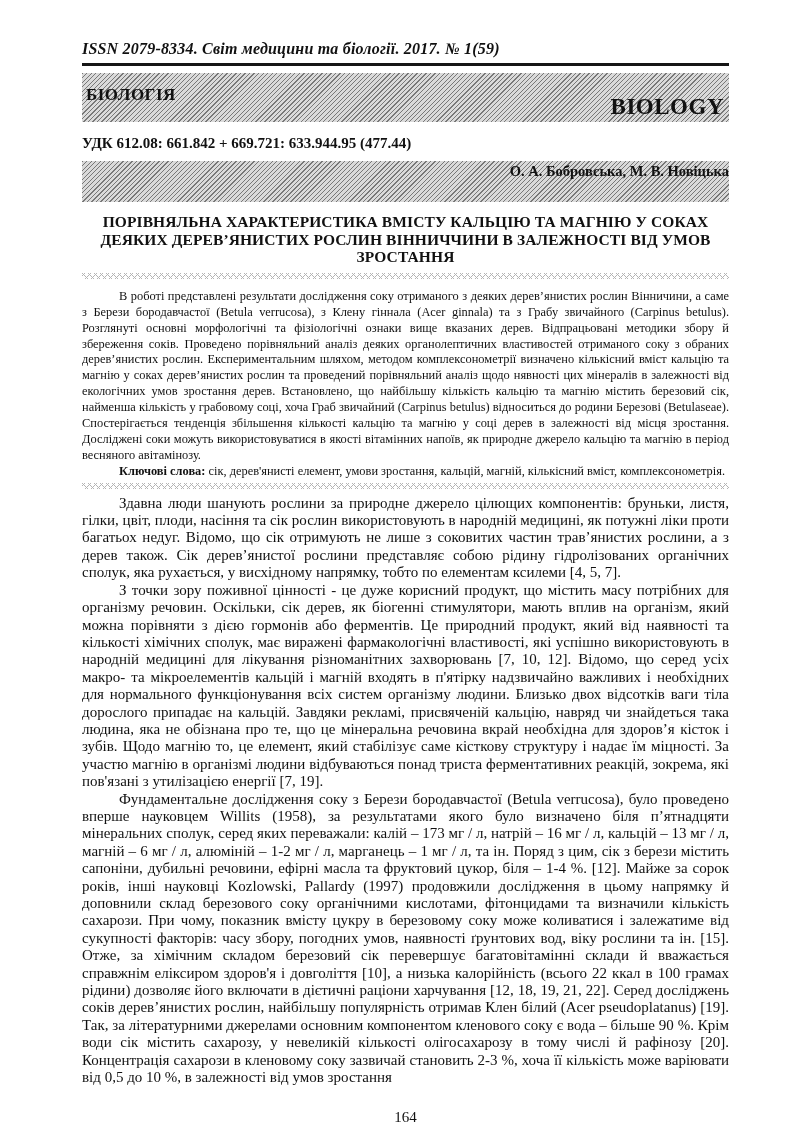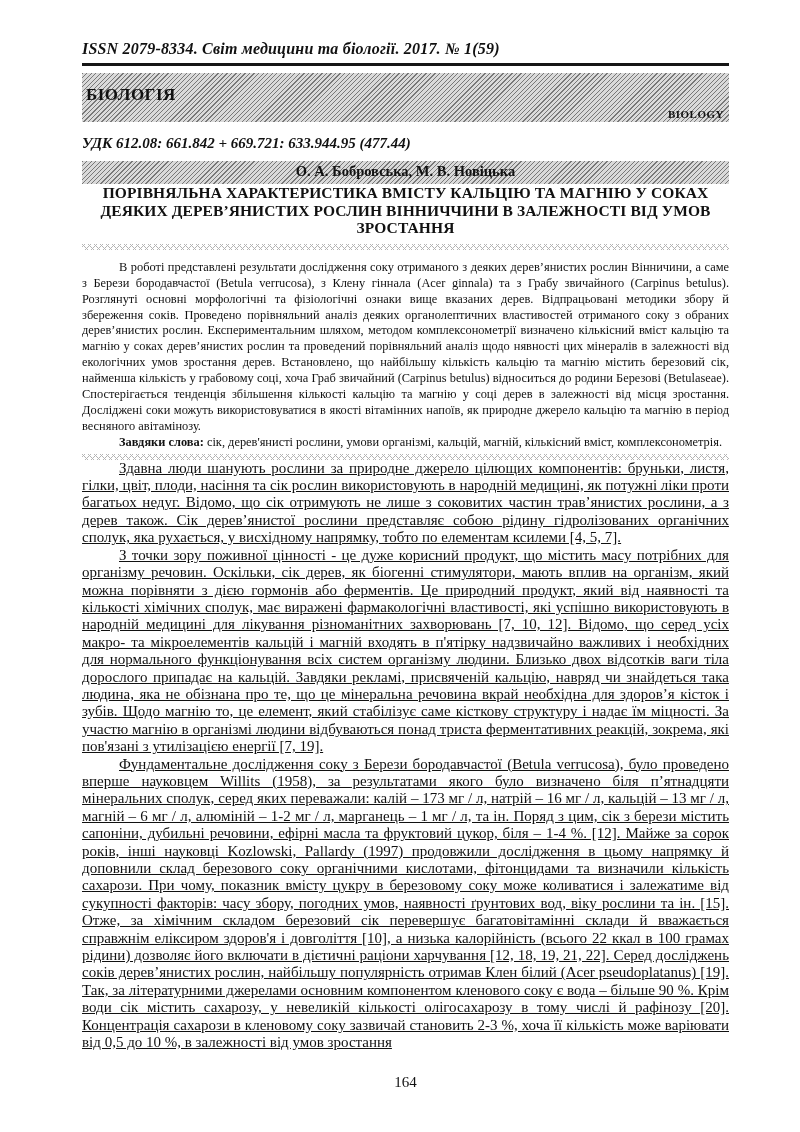--- a/index.html
+++ b/index.html
@@ -38,39 +38,39 @@
     top: 12px;
     left: 4px;
     font-size: 17px;
     font-weight: bold;
     letter-spacing: 0.5px;
   }
   .banner-right {
     position: absolute;
     bottom: 2px;
     right: 5px;
-    font-size: 11px;
+    font-size: 23px;
     font-weight: bold;
     letter-spacing: 0.5px;
   }
   .udc {
     margin-top: 13px;
     font-size: 15px;
     font-weight: bold;
-    font-style: italic;
   }
   .authors-block {
     margin-top: 9px;
-    padding: 2px 0 4px 0;
-    text-align: center;
+    padding: 2px 0 22px 0;
+    text-align: right;
     font-size: 14.5px;
     font-weight: bold;
     line-height: 17px;
   }
   .article-title {
+    margin-top: 11px;
     text-align: center;
     font-size: 15.5px;
     font-weight: bold;
     line-height: 17.6px;
     letter-spacing: 0.1px;
   }
   .zigzag {
     height: 6px;
     background:
       linear-gradient(45deg,  transparent 44%, #b4b4b4 44%, #b4b4b4 58%, transparent 58%) 0 0 / 6px 6px repeat-x,
@@ -79,24 +79,24 @@
   .zigzag.top { margin-top: 7px; }
   .zigzag.bottom { margin-top: 3px; }
   .abstract-section {
     margin-top: 10px;
     font-size: 12.4px;
     line-height: 15.9px;
     text-align: justify;
   }
   .abstract-section p { text-indent: 37px; }
   .article-body {
+    margin-top: 6px;
     font-size: 15px;
     line-height: 17.4px;
     text-align: justify;
-    text-decoration: underline;
   }
   .article-body p { text-indent: 37px; }
   .page-number {
     margin-top: 23px;
     text-align: center;
     font-size: 15px;
   }
 </style>
 </head>
 <body>
@@ -116,21 +116,21 @@
   <div class="authors-block hatch">
     <div>О. А. Бобровська, М. В. Новіцька</div>
   </div>
 
   <h1 class="article-title">ПОРІВНЯЛЬНА ХАРАКТЕРИСТИКА ВМІСТУ КАЛЬЦІЮ ТА МАГНІЮ У СОКАХ ДЕЯКИХ ДЕРЕВ’ЯНИСТИХ РОСЛИН ВІННИЧЧИНИ В ЗАЛЕЖНОСТІ ВІД УМОВ ЗРОСТАННЯ</h1>
 
   <div class="zigzag top"></div>
 
   <div class="abstract-section">
     <p>В роботі представлені результати дослідження соку отриманого з деяких дерев’янистих рослин Вінничини, а саме з Берези бородавчастої (Betula verrucosa), з Клену гіннала (Acer ginnala) та з Грабу звичайного (Carpinus betulus). Розглянуті основні морфологічні та фізіологічні ознаки вище вказаних дерев. Відпрацьовані методики збору й збереження соків. Проведено порівняльний аналіз деяких органолептичних властивостей отриманого соку з обраних дерев’янистих рослин. Експериментальним шляхом, методом комплексонометрії визначено кількісний вміст кальцію та магнію у соках дерев’янистих рослин та проведений порівняльний аналіз щодо нявності цих мінералів в залежності від екологічних умов зростання дерев. Встановлено, що найбільшу кількість кальцію та магнію містить березовий сік, найменша кількість у грабовому соці, хоча Граб звичайний (Carpinus betulus) відноситься до родини Березові (Betulaseae). Спостерігається тенденція збільшення кількості кальцію та магнію у соці дерев в залежності від місця зростання. Досліджені соки можуть використовуватися в якості вітамінних напоїв, як природне джерело кальцію та магнію в період весняного авітамінозу.</p>
-    <p><b>Завдяки слова:</b><span> сік, дерев'янисті рослини, умови організмі, кальцій, магній, кількісний вміст, комплексонометрія.</span></p>
+    <p><b>Ключові слова:</b><span> сік, дерев'янисті елемент, умови зростання, кальцій, магній, кількісний вміст, комплексонометрія.</span></p>
   </div>
 
   <div class="zigzag bottom"></div>
 
   <div class="article-body">
     <p>Здавна люди шанують рослини за природне джерело цілющих компонентів: бруньки, листя, гілки, цвіт, плоди, насіння та сік рослин використовують в народній медицині, як потужні ліки проти багатьох недуг. Відомо, що сік отримують не лише з соковитих частин трав’янистих рослини, а з дерев також. Сік дерев’янистої рослини представляє собою рідину гідролізованих органічних сполук, яка рухається, у висхідному напрямку, тобто по елементам ксилеми [4, 5, 7].</p>
     <p>З точки зору поживної цінності - це дуже корисний продукт, що містить масу потрібних для організму речовин. Оскільки, сік дерев, як біогенні стимулятори, мають вплив на організм, який можна порівняти з дією гормонів або ферментів. Це природний продукт, який від наявності та кількості хімічних сполук, має виражені фармакологічні властивості, які успішно використовують в народній медицині для лікування різноманітних захворювань [7, 10, 12]. Відомо, що серед усіх макро- та мікроелементів кальцій і магній входять в п'ятірку надзвичайно важливих і необхідних для нормального функціонування всіх систем організму людини. Близько двох відсотків ваги тіла дорослого припадає на кальцій. Завдяки рекламі, присвяченій кальцію, навряд чи знайдеться така людина, яка не обізнана про те, що це мінеральна речовина вкрай необхідна для здоров’я кісток і зубів. Щодо магнію то, це елемент, який стабілізує саме кісткову структуру і надає їм міцності. За участю магнію в організмі людини відбуваються понад триста ферментативних реакцій, зокрема, які пов'язані з утилізацією енергії [7, 19].</p>
     <p>Фундаментальне дослідження соку з Берези бородавчастої (Betula verrucosa), було проведено вперше науковцем Willits (1958), за результатами якого було визначено біля п’ятнадцяти мінеральних сполук, серед яких переважали: калій – 173 мг / л, натрій – 16 мг / л, кальцій – 13 мг / л, магній – 6 мг / л, алюміній – 1-2 мг / л, марганець – 1 мг / л, та ін. Поряд з цим, сік з берези містить сапоніни, дубильні речовини, ефірні масла та фруктовий цукор, біля – 1-4 %. [12]. Майже за сорок років, інші науковці Kozlowski, Pallardy (1997) продовжили дослідження в цьому напрямку й доповнили склад березового соку органічними кислотами, фітонцидами та визначили кількість сахарози. При чому, показник вмісту цукру в березовому соку може коливатися і залежатиме від сукупності факторів: часу збору, погодних умов, наявності ґрунтових вод, віку рослини та ін. [15]. Отже, за хімічним складом березовий сік перевершує багатовітамінні склади й вважається справжнім еліксиром здоров'я і довголіття [10], а низька калорійність (всього 22 ккал в 100 грамах рідини) дозволяє його включати в дієтичні раціони харчування [12, 18, 19, 21, 22]. Серед досліджень соків дерев’янистих рослин, найбільшу популярність отримав Клен білий (Acer pseudoplatanus) [19]. Так, за літературними джерелами основним компонентом кленового соку є вода – більше 90 %. Крім води сік містить сахарозу, у невеликій кількості олігосахарозу в тому числі й рафінозу [20]. Концентрація сахарози в кленовому соку зазвичай становить 2-3 %, хоча її кількість може варіювати від 0,5 до 10 %, в залежності від умов зростання</p>
   </div>
 

